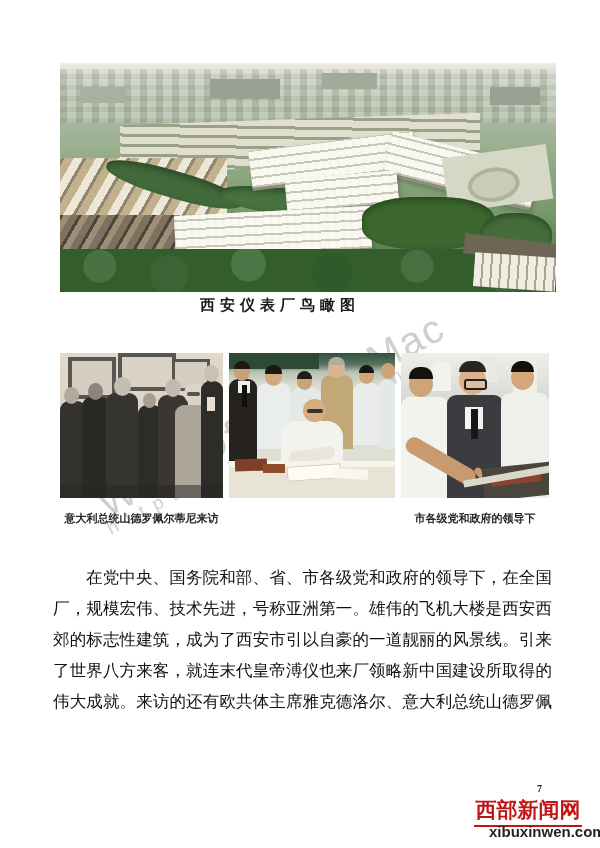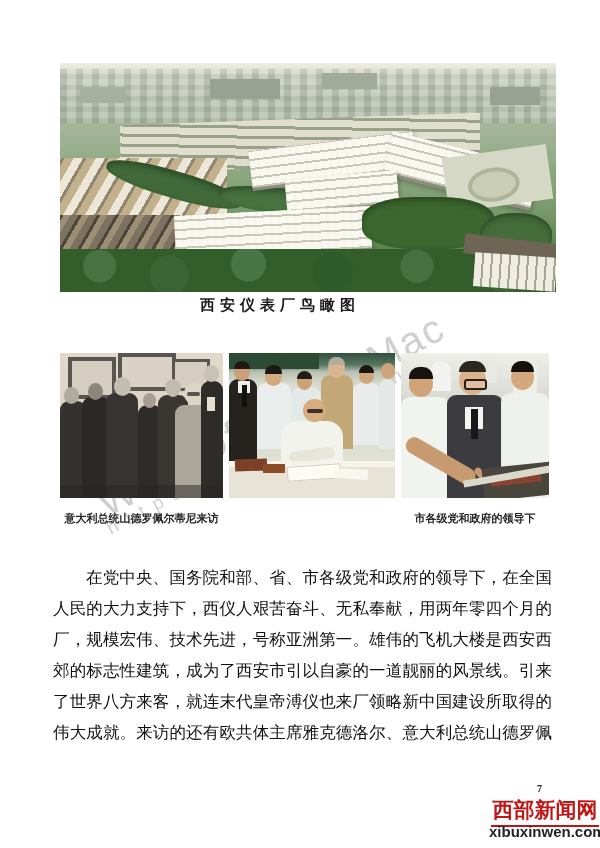--- a/index.html
+++ b/index.html
@@ -70,21 +70,21 @@
   #cap2{left:226px;width:172px;}
   #cap3{left:399px;width:152px;}
 
   #paragraph{left:53px;top:562px;width:499px;z-index:3;color:#111;}
   .para-line{font-size:16.5px;line-height:31px;height:31px;text-align:justify;
     text-align-last:justify;text-justify:inter-character;word-break:break-all;}
   .para-line.indent{padding-left:33px;}
 
   #pagenum{left:537px;top:783px;font-size:10px;font-weight:700;color:#222;z-index:3;}
 
-  #sitewm-name{left:491px;top:796px;width:108px;text-align:center;font-size:21px;font-weight:700;
+  #sitewm-name{left:474px;top:796px;width:108px;text-align:center;font-size:21px;font-weight:700;
     color:#c01515;border-bottom:2px solid #c01515;padding-bottom:1px;z-index:3;
     font-family:"Liberation Sans","DejaVu Sans",sans-serif;letter-spacing:0px;}
   #sitewm-domain{left:489px;top:823px;width:108px;text-align:center;font-size:15px;font-weight:700;
     color:#242424;z-index:3;font-family:"Liberation Sans","DejaVu Sans",sans-serif;}
 </style>
 </head>
 <body>
 
 <div id="page">
 
@@ -192,21 +192,20 @@
     <div class="abs" style="left:82px;top:112px;width:70px;height:33px;background:#4a463e;transform:rotate(-6deg);"></div>
     <div class="abs" style="left:90px;top:120px;width:50px;height:11px;background:#8a4330;transform:rotate(-6deg);"></div>
     <div class="abs" style="left:62px;top:120px;width:88px;height:7px;background:#d9d9cb;transform:rotate(-10deg);"></div>
   </div>
 
   <div class="abs caption-small" id="cap1">意大利总统山德罗佩尔蒂尼来访</div>
   <div class="abs caption-small" id="cap3">市各级党和政府的领导下</div>
 
   <div class="abs" id="paragraph">
     <div class="para-line indent">在党中央、国务院和部、省、市各级党和政府的领导下，在全国</div>
-    <div class="para-line">人民的大力支持下，西仪人艰苦奋斗、无私奉献，用两年零四个月的</div>
     <div class="para-line">厂，规模宏伟、技术先进，号称亚洲第一。雄伟的飞机大楼是西安西</div>
     <div class="para-line">郊的标志性建筑，成为了西安市引以自豪的一道靓丽的风景线。引来</div>
     <div class="para-line">了世界八方来客，就连末代皇帝溥仪也来厂领略新中国建设所取得的</div>
     <div class="para-line">伟大成就。来访的还有欧共体主席雅克德洛尔、意大利总统山德罗佩</div>
   </div>
 
   <div class="abs" id="pagenum">7</div>
 
   <div class="abs" id="sitewm-name">西部新闻网</div>
   <div class="abs" id="sitewm-domain">xibuxinwen.com</div>

